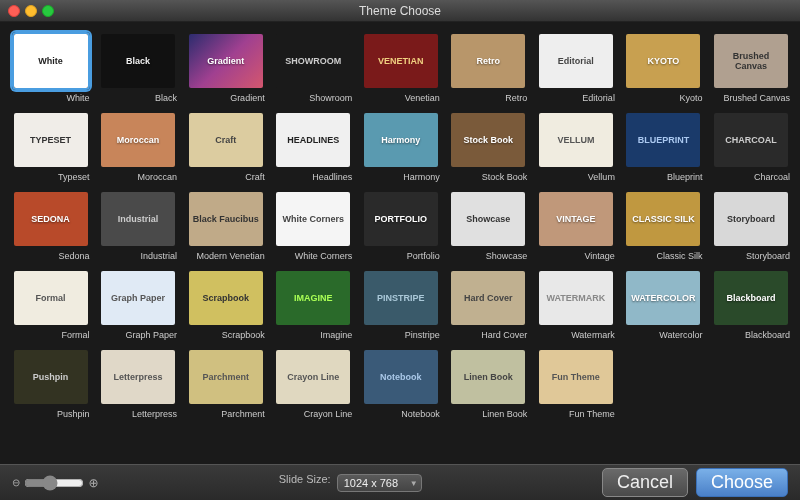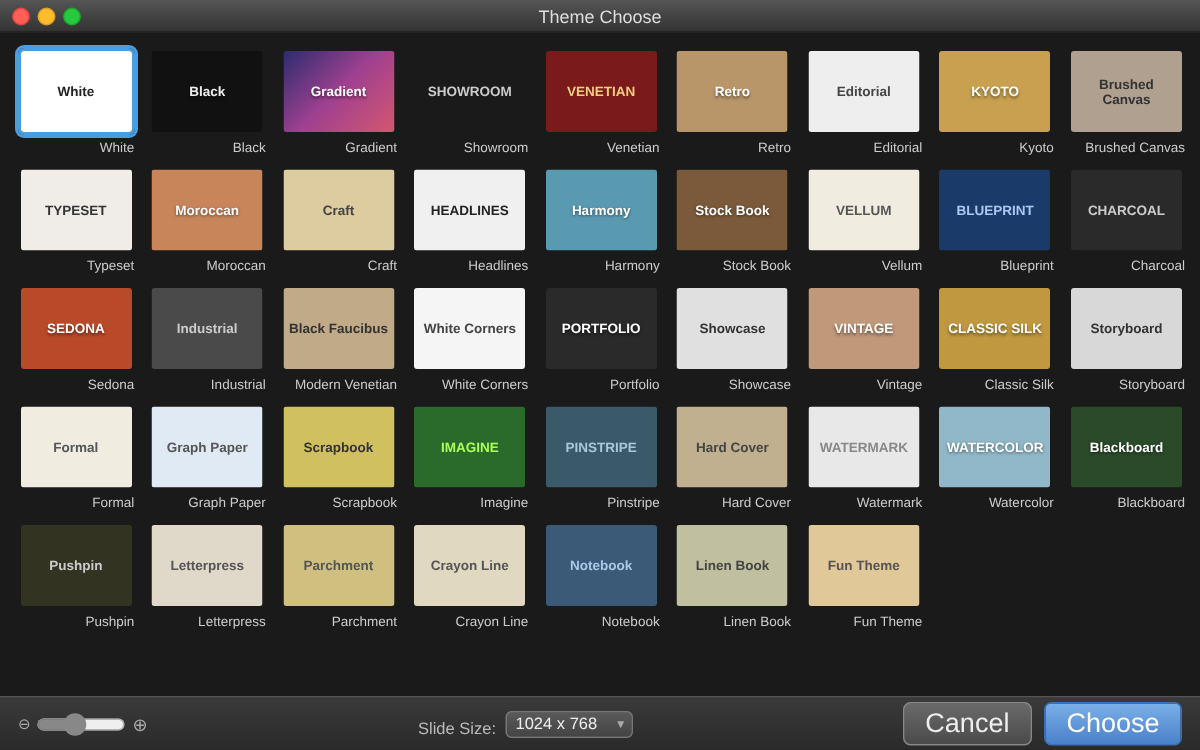--- a/index.html
+++ b/index.html
@@ -92,21 +92,21 @@
       align-items: center;
       justify-content: space-between;
       padding: 0 12px;
       position: absolute;
       bottom: 0;
       left: 0;
       right: 0;
     }
     .slide-size-section {
       display: flex;
-      align-items: flex-end;
+      align-items: flex-start;
       gap: 6px;
     }
     .slide-size-label {
       color: #bbb;
       font-size: 11px;
     }
     .slide-size-select {
       background: linear-gradient(to bottom, #5a5a5a, #444);
       border: 1px solid #777;
       color: #eee;

